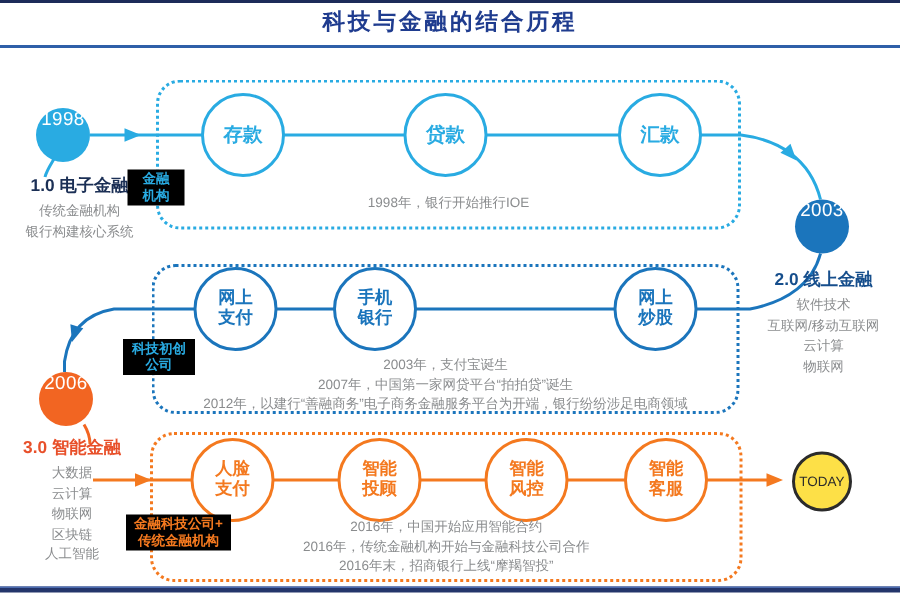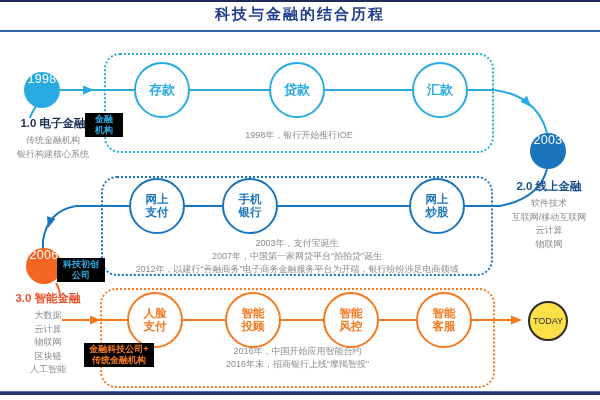--- a/index.html
+++ b/index.html
@@ -41,21 +41,21 @@
   .era{position:absolute;text-align:center;}
   .era-title{font-weight:bold;font-size:11.5px;margin-bottom:3px;}
   .era-feats div{font-size:9px;color:#8A8C8E;line-height:13.5px;}
   .era1{left:2px;top:116px;width:102px;}  .era1 .era-title{color:#1B2F55;}
   .era2{left:496px;top:179px;width:106px;}.era2 .era-title{color:#164E8C;}
   .era3{left:0px;top:291px;width:96px;}   .era3 .era-title{color:#E8502A;}
 
   .actor{position:absolute;background:#000000;font-size:9px;font-weight:bold;line-height:11px;
          text-align:center;padding:1px 0;}
   .actor1{left:85px;top:113px;width:38px;color:#29ABE2;}
-  .actor2{left:57px;top:226px;width:48px;color:#29ABE2;margin-top:32px;}
+  .actor2{left:82px;top:226px;width:48px;color:#29ABE2;}
   .actor3{left:84px;top:343px;width:70px;color:#F4791F;}
 
   .caption{position:absolute;text-align:center;font-size:9px;color:#8A8C8E;line-height:13px;}
   .cap1{left:104px;top:129px;width:390px;}
   .cap2{left:101px;top:237px;width:392px;}
   .cap3{left:100px;top:345px;width:395px;}
 </style>
 </head>
 <body>
 
@@ -182,17 +182,18 @@
   <div class="caption cap1">
     <div>1998年，银行开始推行IOE</div>
   </div>
   <div class="caption cap2">
     <div>2003年，支付宝诞生</div>
     <div>2007年，中国第一家网贷平台“拍拍贷”诞生</div>
     <div>2012年，以建行“善融商务”电子商务金融服务平台为开端，银行纷纷涉足电商领域</div>
   </div>
   <div class="caption cap3">
     <div>2016年，中国开始应用智能合约</div>
+    <div>2016年，传统金融机构开始与金融科技公司合作</div>
     <div>2016年末，招商银行上线“摩羯智投”</div>
   </div>
 
   <div class="hr-bottom"></div>
 </div>
 
 </body></html>

